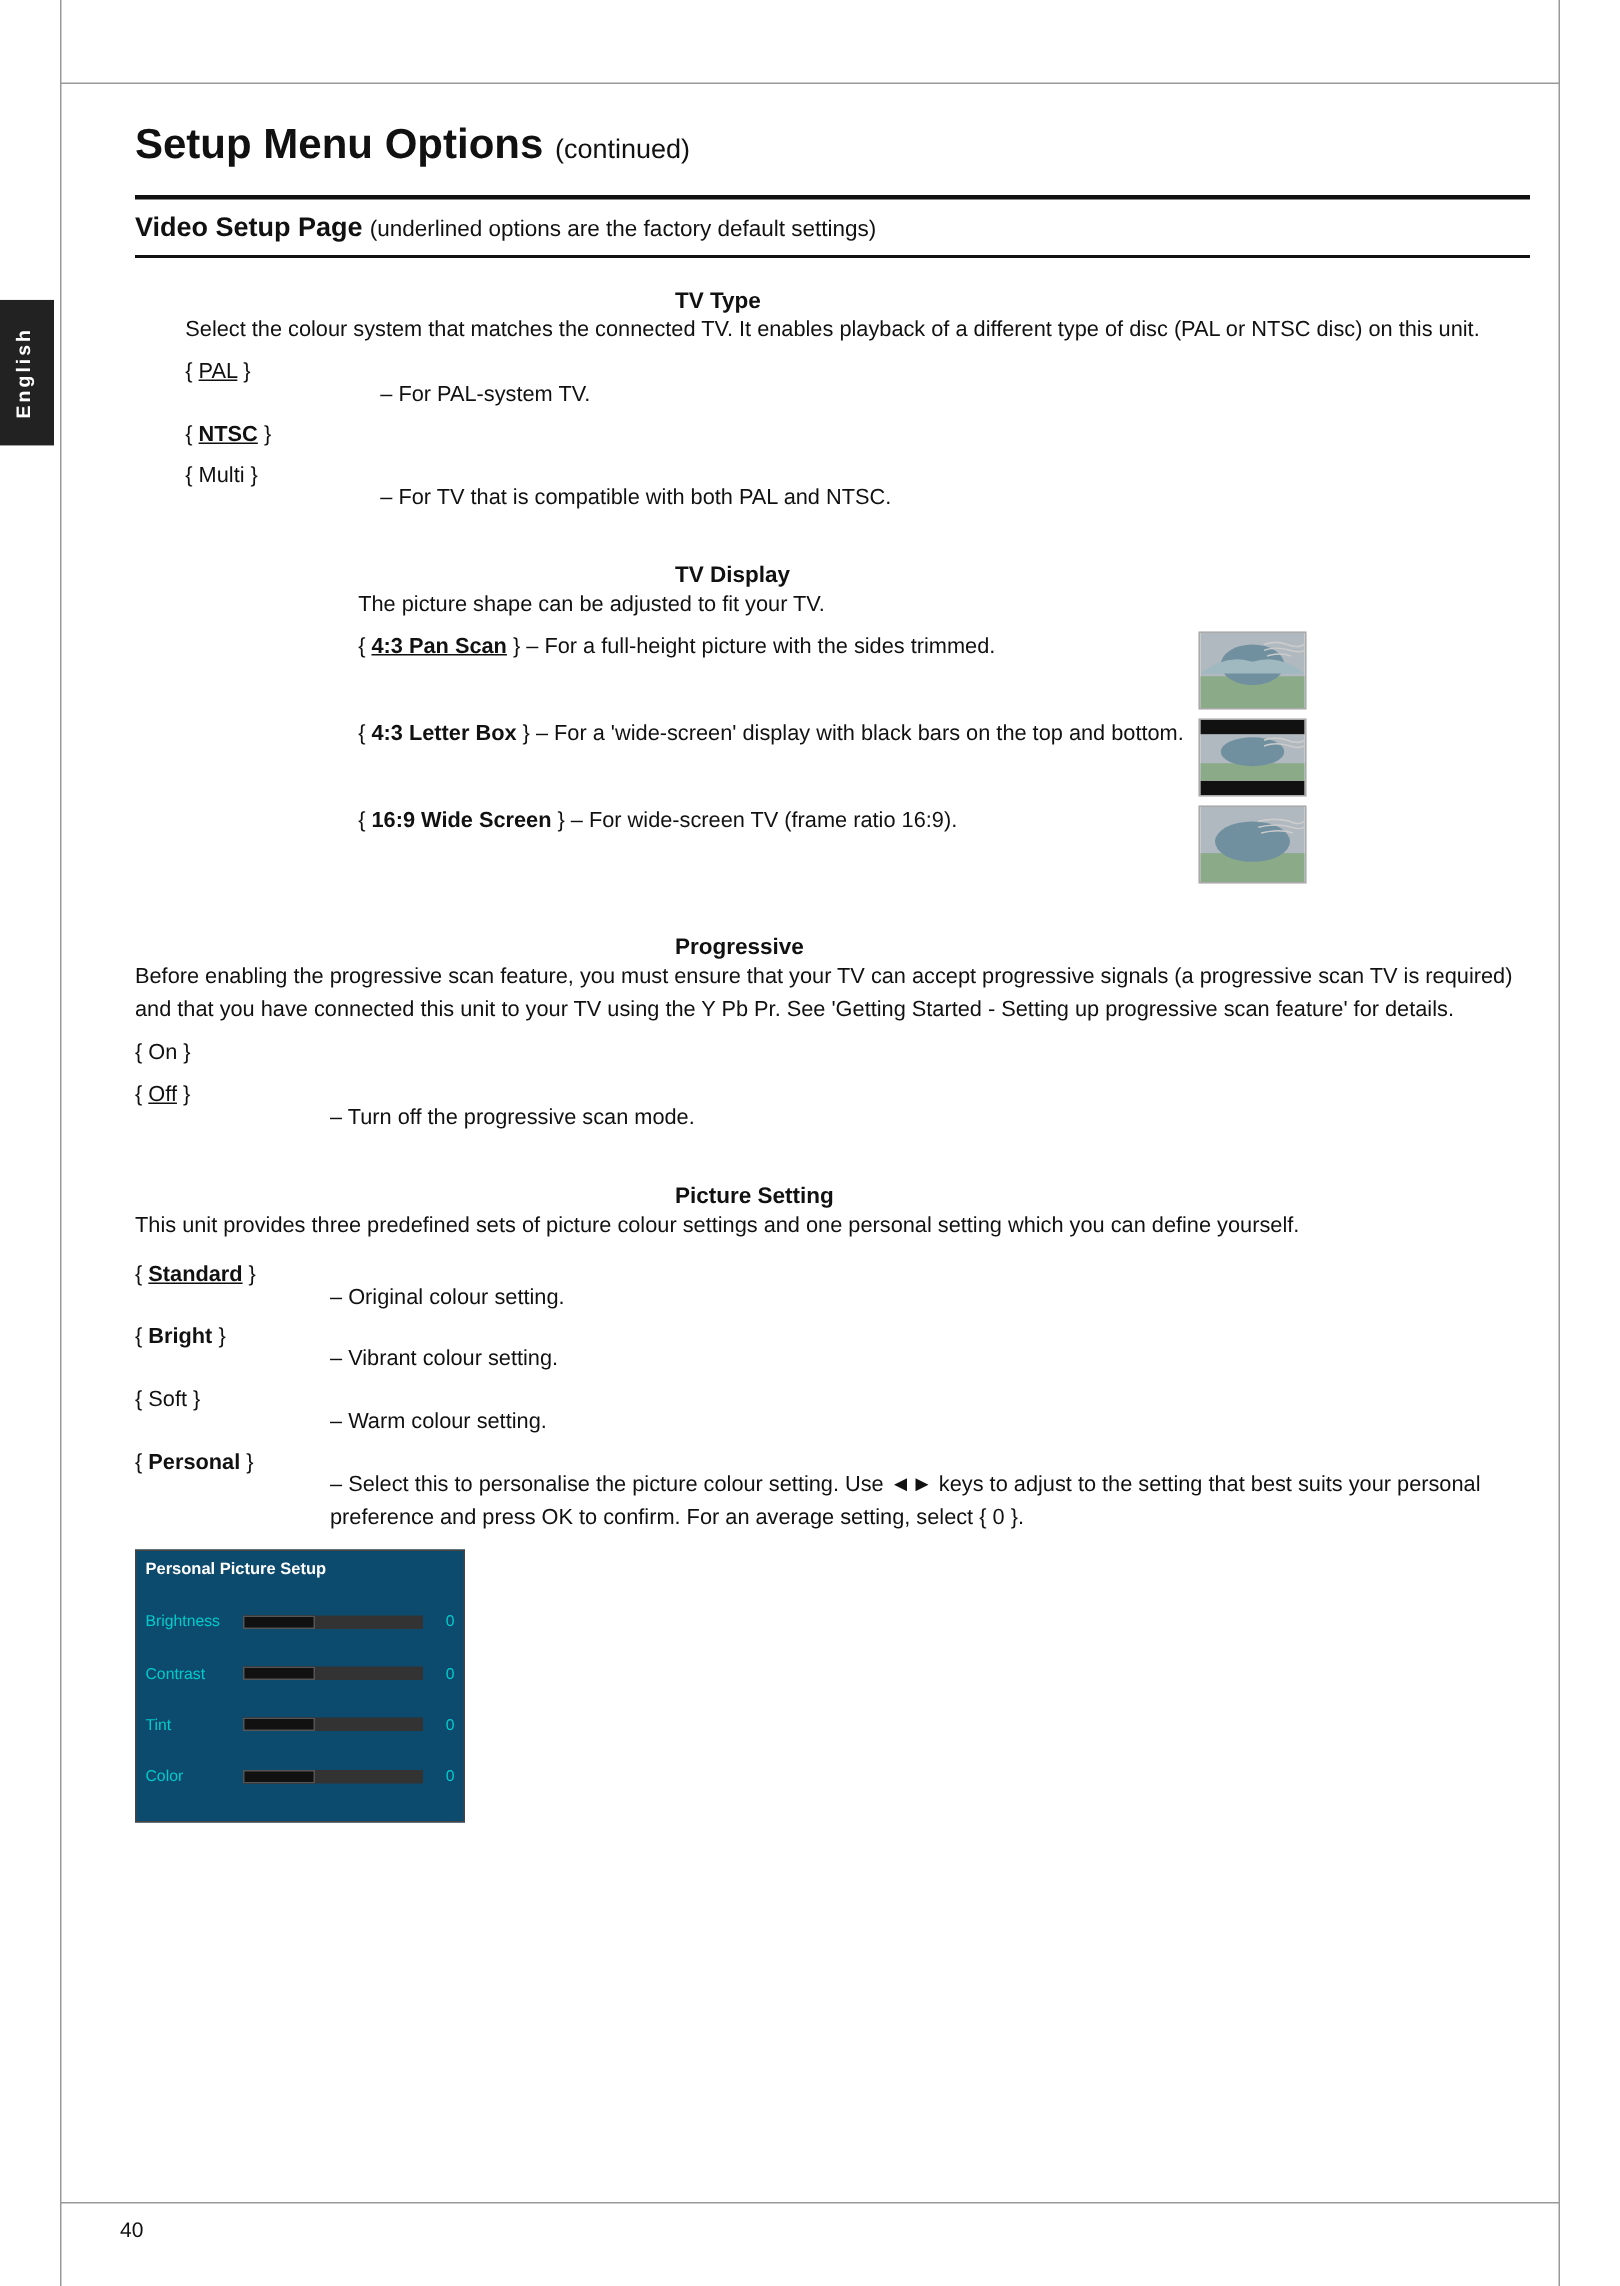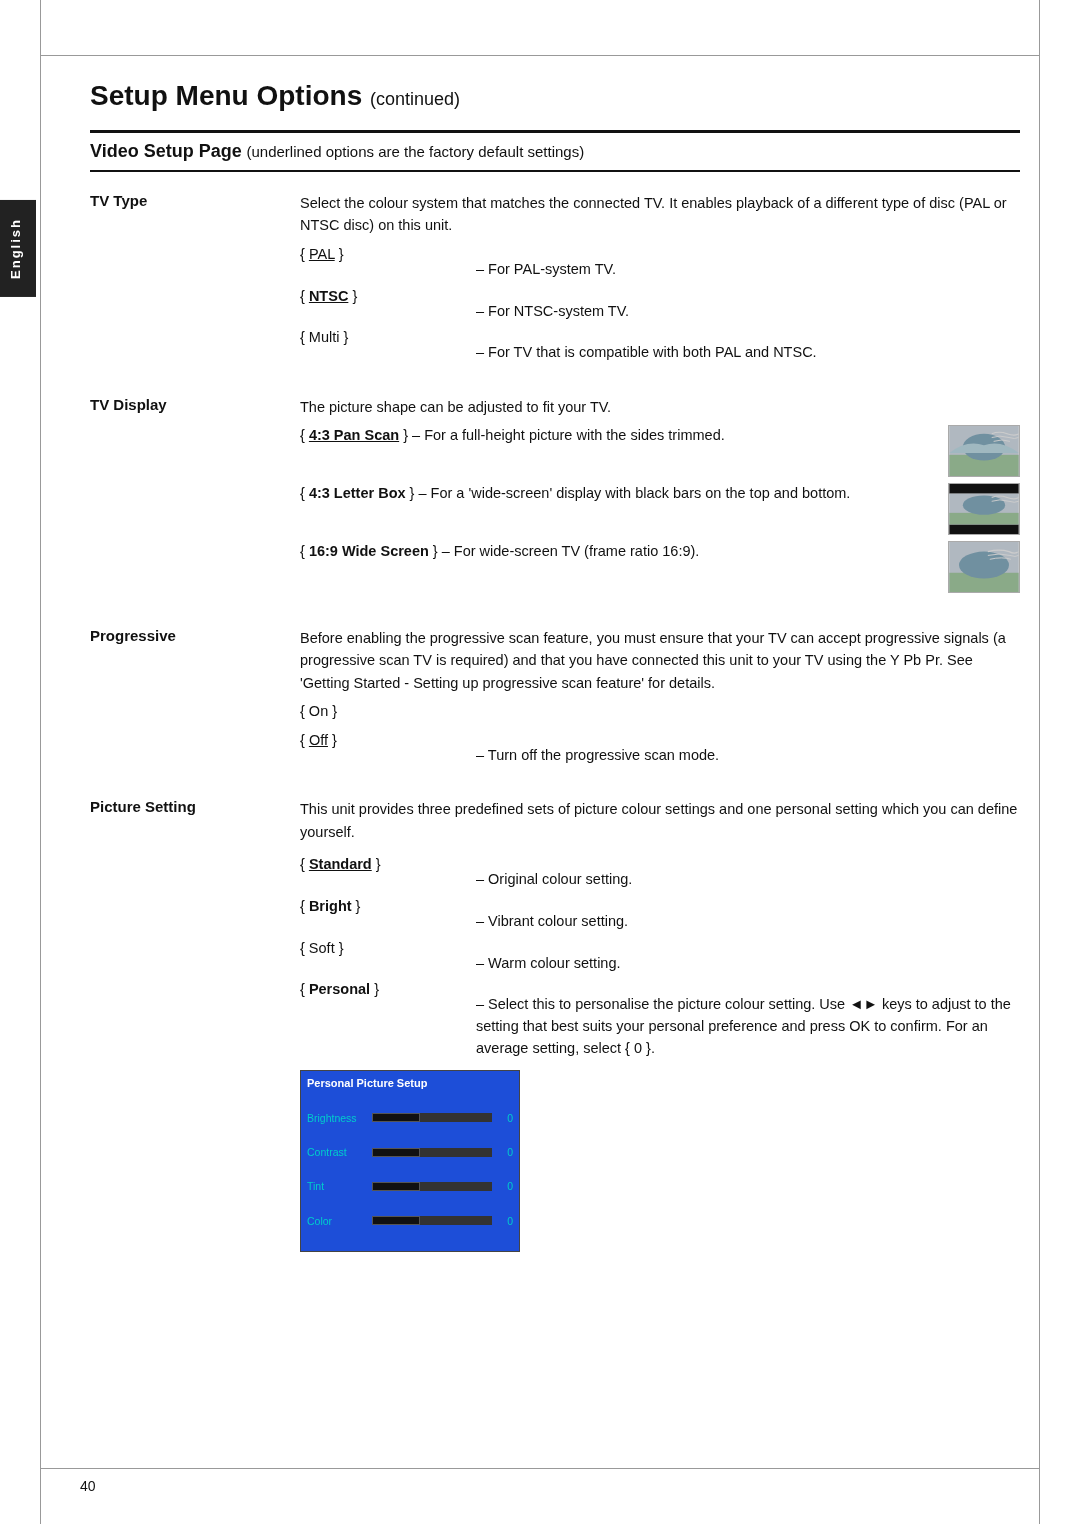--- a/index.html
+++ b/index.html
@@ -100,21 +100,22 @@
     }
     .section-header .section-subtitle {
       font-weight: normal;
       font-size: 15px;
     }
 
     
     .setting-row {
       display: flex;
       margin-bottom: 28px;
-      align-items: flex-start;
+      align-items: center;
+      flex-direction: column;
     }
     .setting-label {
       width: 210px;
       min-width: 210px;
       font-weight: bold;
       font-size: 15px;
       padding-top: 0;
       padding-right: 15px;
     }
     .setting-content {
@@ -125,21 +126,20 @@
 
     .setting-content p {
       margin-bottom: 6px;
     }
 
     
     .option-line {
       display: flex;
       margin: 4px 0;
       align-items: flex-start;
-      gap: 46px;
     }
     .option-key {
       min-width: 130px;
       font-size: 14.5px;
     }
     .option-desc {
       flex: 1;
       font-size: 14.5px;
       line-height: 1.5;
       margin-top: 16px;
@@ -169,21 +169,21 @@
       margin-left: 10px;
       flex-shrink: 0;
       position: relative;
       overflow: hidden;
       background: #e8e8e8;
     }
 
     
     .personal-picture-box {
       border: 1px solid #444;
-      background: #1d4ed8;
+      background: #0c4a6e;
       color: #00cccc;
       width: 220px;
       font-size: 11px;
       padding: 4px 6px;
       margin-top: 8px;
     }
     .personal-picture-box .box-title {
       color: #fff;
       font-size: 11px;
       font-weight: bold;
@@ -265,21 +265,20 @@
     <div class="setting-row">
       <div class="setting-label">TV Type</div>
       <div class="setting-content">
         <p>Select the colour system that matches the connected TV. It enables playback of a different type of disc (PAL or NTSC disc) on this unit.</p>
         <div class="option-line">
           <span class="option-key">{ <span class="underline-opt">PAL</span> }</span>
           <span class="option-desc">– For PAL-system TV.</span>
         </div>
         <div class="option-line">
           <span class="option-key">{ <span class="underline-opt bold-opt">NTSC</span> }</span>
-          <span class="option-desc">– For NTSC-system TV.</span>
         </div>
         <div class="option-line">
           <span class="option-key">{ Multi }</span>
           <span class="option-desc">– For TV that is compatible with both PAL and NTSC.</span>
         </div>
       </div>
     </div>
 
     <div class="setting-row">
       <div class="setting-label">TV Display</div>

